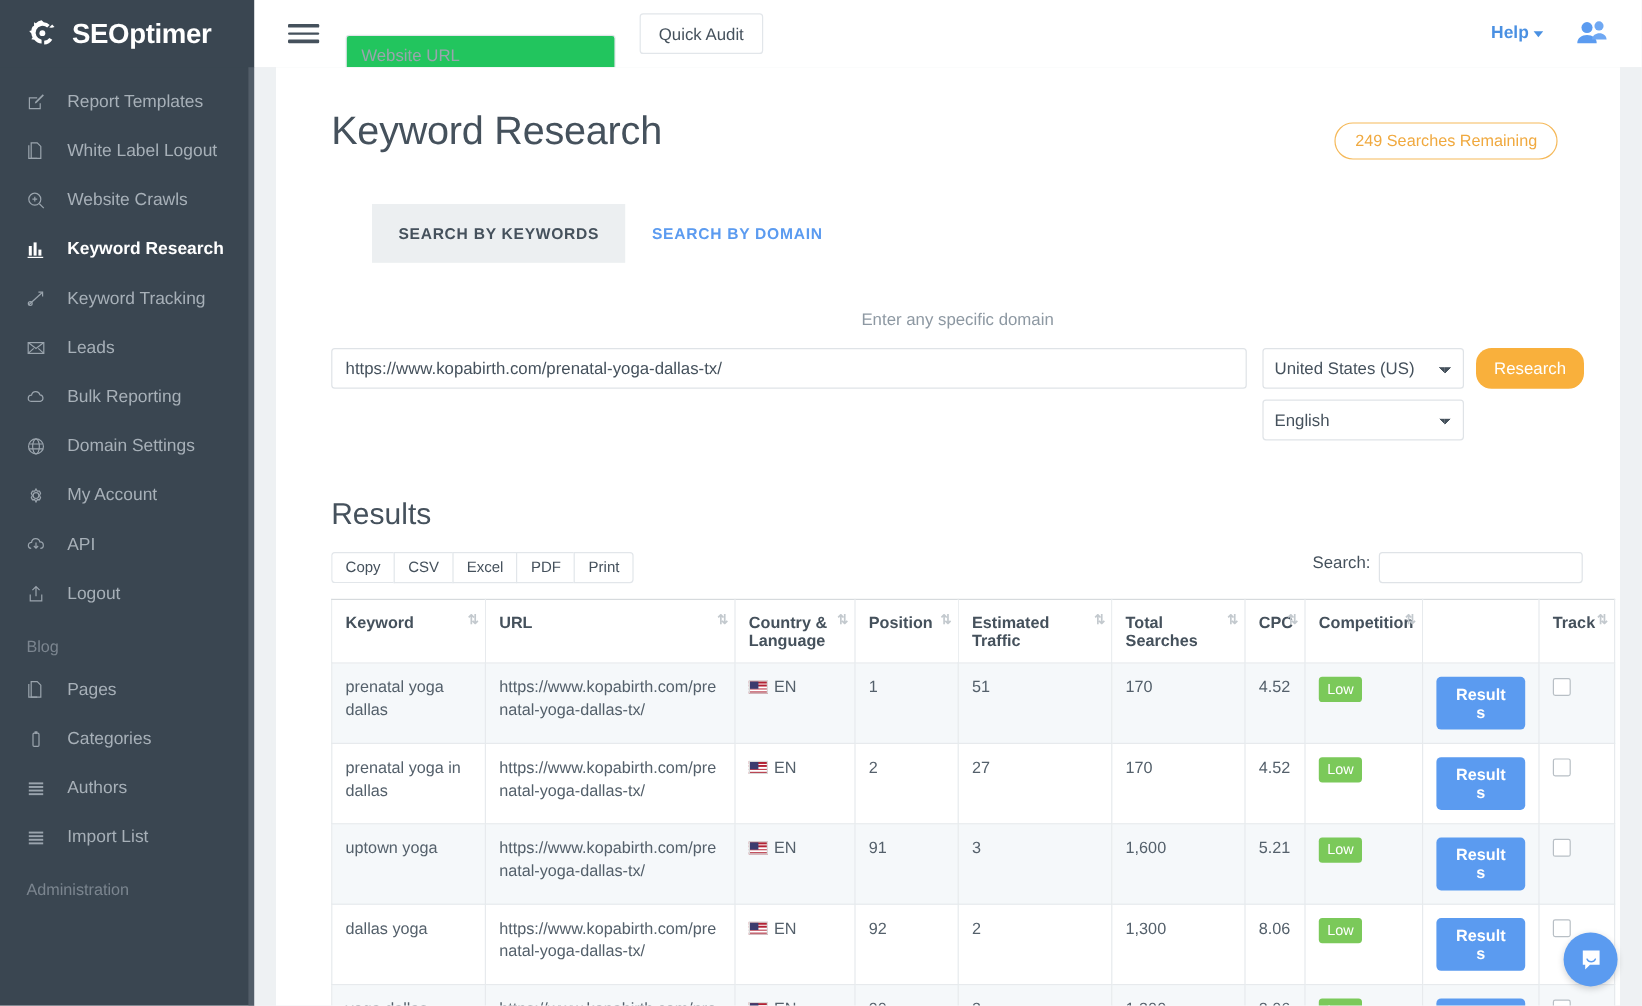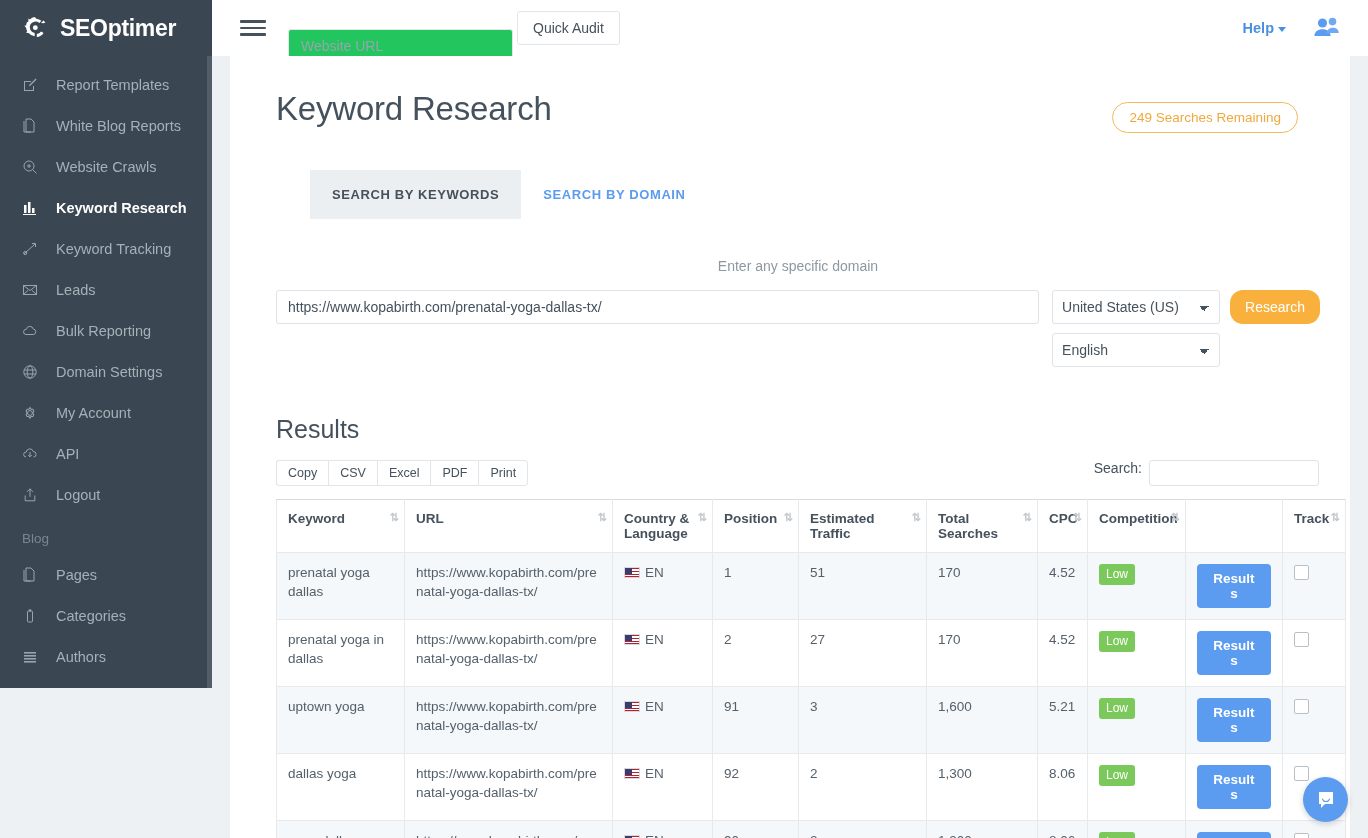--- a/index.html
+++ b/index.html
@@ -8,21 +8,21 @@
     margin: 0; padding: 0;
     width: 1368px; height: 838px;
     overflow: hidden;
     font-family: "Liberation Sans", sans-serif;
     background: #eef1f3;
   }
 
   
   #sidebar {
     position: absolute; left: 0; top: 0;
-    width: 212px; height: 688px;
+    width: 212px; height: 838px;
     background: #3a4651;
     overflow: hidden;
   }
   #sidebar-logo {
     height: 56px;
     display: flex; align-items: center;
     padding-left: 22px;
     background: #3a4651;
   }
   #sidebar-logo .logo-mark {
@@ -71,21 +71,21 @@
     width: 225px; height: 34px;
     border: 1px solid #e2e6ea; border-radius: 3px;
     background: #22c55e;
     padding: 0 12px; font-size: 14px; color: #45515c;
     font-family: "Liberation Sans", sans-serif;
     outline: none;
     margin-top: 36px;
   }
   #website-url-input::placeholder { color: #9aa4ad; }
   #quick-audit-btn {
-    margin-left: 4px; height: 34px; padding: 0 15px;
+    margin-left: 20px; height: 34px; padding: 0 15px;
     background: #ffffff; border: 1px solid #e2e6ea; border-radius: 3px;
     font-size: 14px; color: #45515c; cursor: pointer;
     font-family: "Liberation Sans", sans-serif;
   }
   #topbar-right {
     margin-left: auto; margin-right: 28px;
     display: flex; align-items: center; gap: 26px;
   }
   #help-link {
     color: #4a90e2; font-size: 14.5px; font-weight: bold;
@@ -290,21 +290,21 @@
       <span>Report Templates</span>
     </a>
 
     <a class="nav-item">
       <span class="nav-ico">
         <svg width="16" height="16" viewBox="0 0 16 16">
             <path d="M4 1h5l3 3v10H4z" fill="none" stroke="currentColor"></path>
             <path d="M2 3v11h7" fill="none" stroke="currentColor"></path>
           </svg>
       </span>
-      <span>White Blog Reports</span>
+      <span>White Label Logout</span>
     </a>
 
     <a class="nav-item">
       <span class="nav-ico">
         <svg width="16" height="16" viewBox="0 0 16 16">
             <circle cx="7" cy="7" r="5" fill="none" stroke="currentColor"></circle>
             <path d="M10.8 10.8L14.5 14.5M5 7h4M7 5v4" stroke="currentColor" fill="none"></path>
           </svg>
       </span>
       <span>Website Crawls</span>

